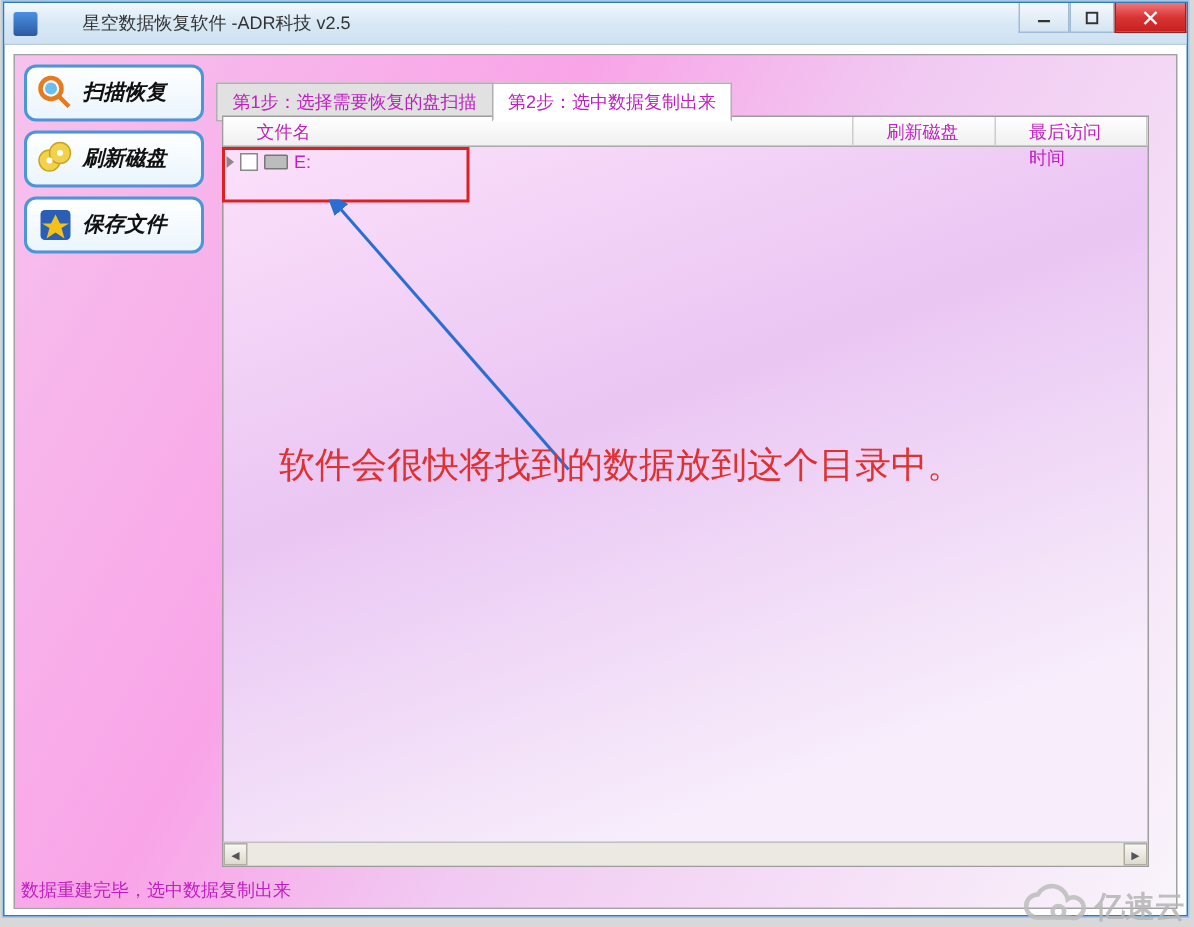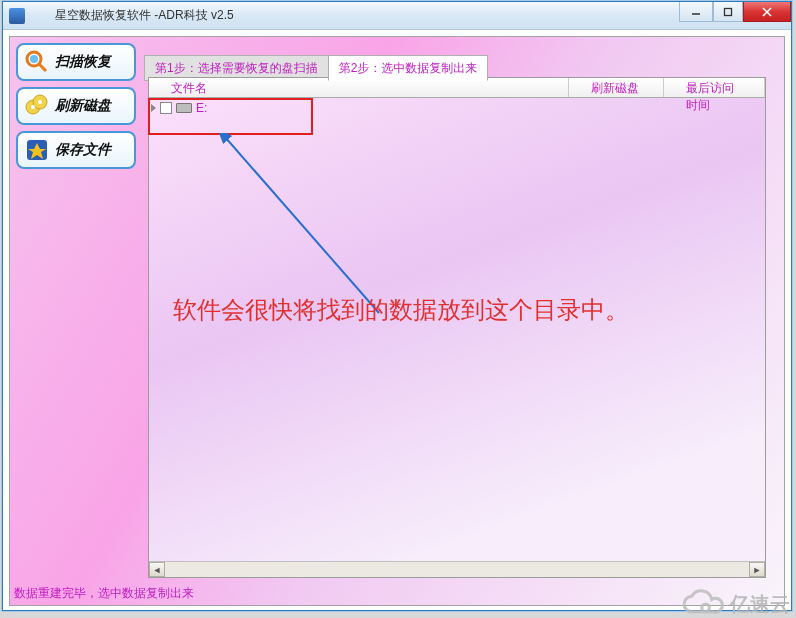--- a/index.html
+++ b/index.html
@@ -175,21 +175,21 @@
       border: 2px solid #e02020;
       pointer-events: none;
     }
     .annotation-arrow {
       position: absolute;
       top: 35px; left: 70px;
       pointer-events: none;
     }
     .annotation-text {
       position: absolute;
-      top: 196px; left: 24px;
+      top: 196px; left: 37px;
       color: #e03030;
       font-size: 24px;
       font-family: SimSun, serif;
       pointer-events: none;
     }
     .hscroll {
       position: absolute;
       bottom: 0; left: 0; right: 0;
       height: 16px;
       background: #ece9e3;

